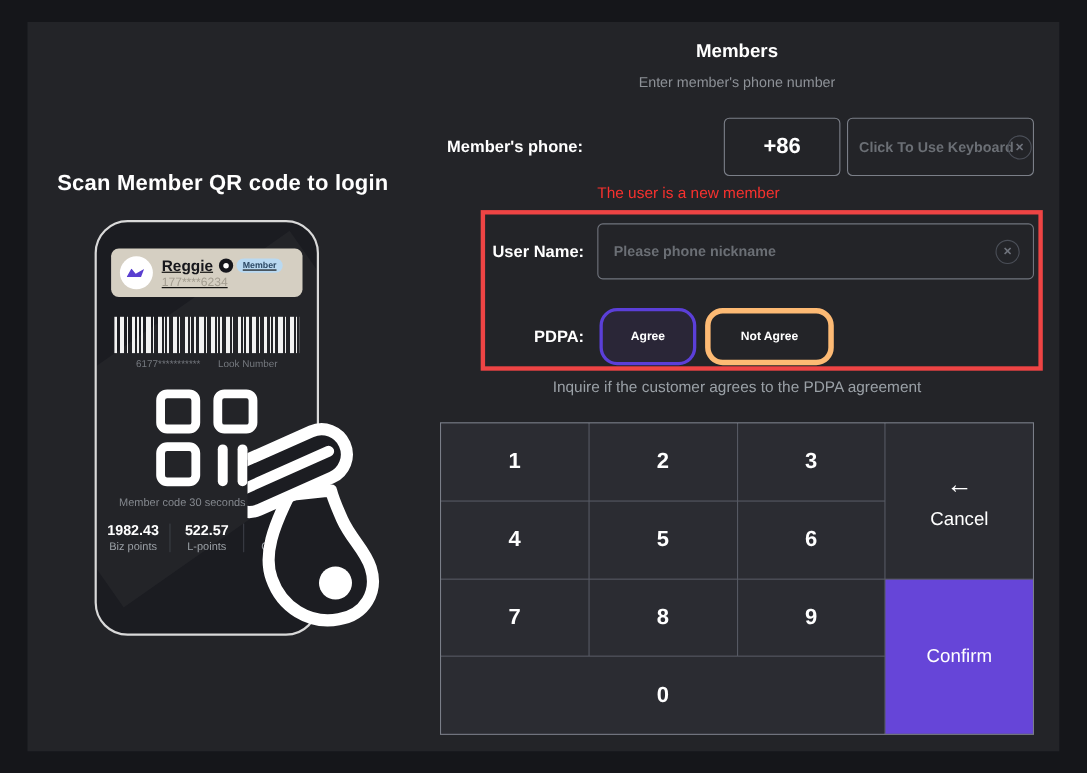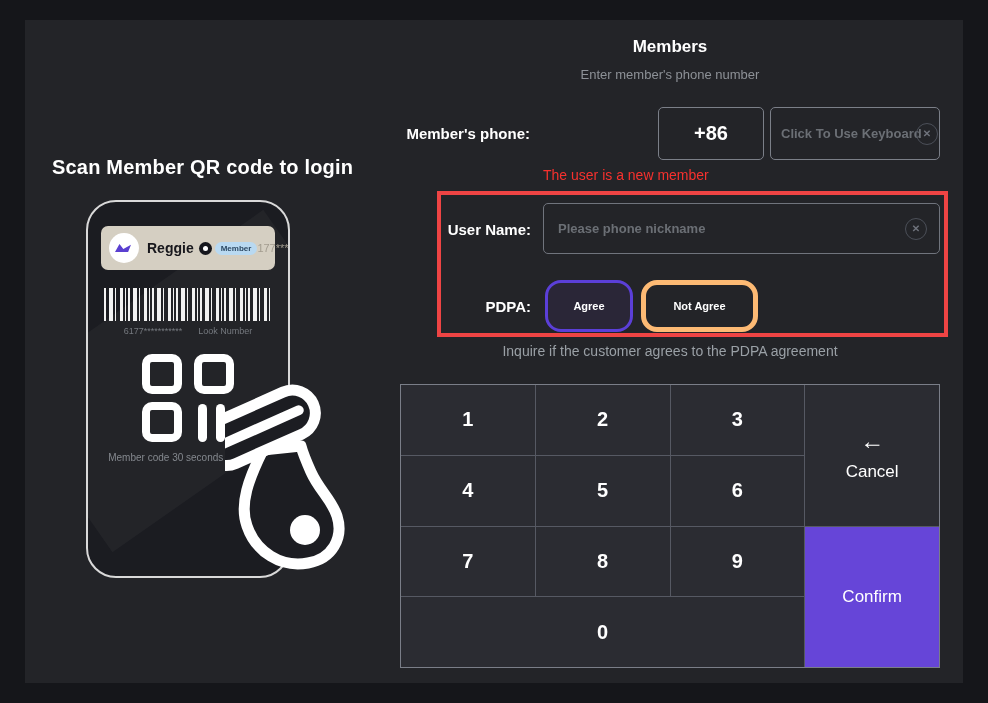--- a/index.html
+++ b/index.html
@@ -15,21 +15,21 @@
   .phone{position:absolute;left:61px;top:180px;width:204px;height:378px;border:2px solid #d9d9d9;
          border-radius:30px;background:#1b1c21;overflow:hidden;}
   .beam{position:absolute;left:-30%;top:22%;width:160%;height:52%;background:rgba(255,255,255,0.035);
         transform:rotate(-35deg);}
   .member-card{position:absolute;left:13px;top:24px;width:174px;height:44px;background:#d5cfc2;
                border-radius:7px;display:flex;align-items:center;padding:0 8px;}
   .logo-circle{width:30px;height:30px;border-radius:50%;background:#fff;margin-right:8px;
                position:relative;flex:none;}
   .logo-glyph{position:absolute;left:6px;top:11px;width:16px;height:8px;background:#5a3fd0;
               clip-path:polygon(0 100%,28% 0,52% 62%,100% 8%,82% 100%);}
-  .card-text{display:flex;flex-direction:row;min-width:0;}
+  .card-text{display:flex;flex-direction:column;min-width:0;text-decoration:underline;}
   .card-row1{display:flex;align-items:center;}
   .card-name{font-size:14px;font-weight:700;color:#17171c;}
   .badge-dot{width:13px;height:13px;border-radius:50%;background:#15161c;margin-left:5px;
              position:relative;flex:none;}
   .badge-dot::after{content:"";position:absolute;left:4px;top:4px;width:5px;height:5px;
                     border-radius:50%;background:#fff;}
   .badge-pill{margin-left:3px;background:#b9d9f1;color:#2c4964;font-size:8px;font-weight:700;
               padding:2px 6px;border-radius:7px;white-space:nowrap;}
   .card-phone{font-size:11px;color:#a29c8f;margin-top:2px;}
   .barcode{position:absolute;left:16px;top:86px;width:168px;height:33px;
@@ -138,20 +138,36 @@
         <svg class="qr" width="96" height="92" viewBox="0 0 96 92">
           <rect x="6" y="6" width="32" height="32" rx="6" fill="none" stroke="#fff" stroke-width="8"></rect>
           <rect x="58" y="6" width="32" height="32" rx="6" fill="none" stroke="#fff" stroke-width="8"></rect>
           <rect x="6" y="54" width="32" height="32" rx="6" fill="none" stroke="#fff" stroke-width="8"></rect>
           <rect x="58" y="52" width="9" height="38" rx="4.5" fill="#fff"></rect>
           <rect x="76" y="52" width="9" height="38" rx="4.5" fill="#fff"></rect>
         </svg>
 
         <div class="qr-caption">Member code 30 seconds to update</div>
 
+        <div class="stats">
+          <div class="stat">
+            <div class="stat-value">1982.43</div>
+            <div class="stat-label">Biz points</div>
+          </div>
+          <div class="stat-divider"></div>
+          <div class="stat">
+            <div class="stat-value">522.57</div>
+            <div class="stat-label">L-points</div>
+          </div>
+          <div class="stat-divider"></div>
+          <div class="stat">
+            <div class="stat-value">14</div>
+            <div class="stat-label">Coupon</div>
+          </div>
+        </div>
       </div>
 
       <svg class="scanner" width="150" height="205" viewBox="0 0 150 205">
         <path d="M38 70 C 24 98 14 124 22 146 C 31 172 56 188 83 183 C 107 179 119 158 112 136
                  C 107 120 94 110 86 92 C 82 83 78 74 76 66 Z" fill="#1c1d22" stroke="#fff" stroke-width="11" stroke-linecap="round" stroke-linejoin="round"></path>
         <g transform="rotate(-24 45 42)">
           <rect x="-26" y="20" width="118" height="46" rx="23" fill="#1c1d22" stroke="#fff" stroke-width="11"></rect>
           <line x1="-10" y1="43" x2="76" y2="43" stroke="#fff" stroke-width="10" stroke-linecap="round"></line>
         </g>
         <circle cx="80" cy="150" r="15" fill="#fff"></circle>

